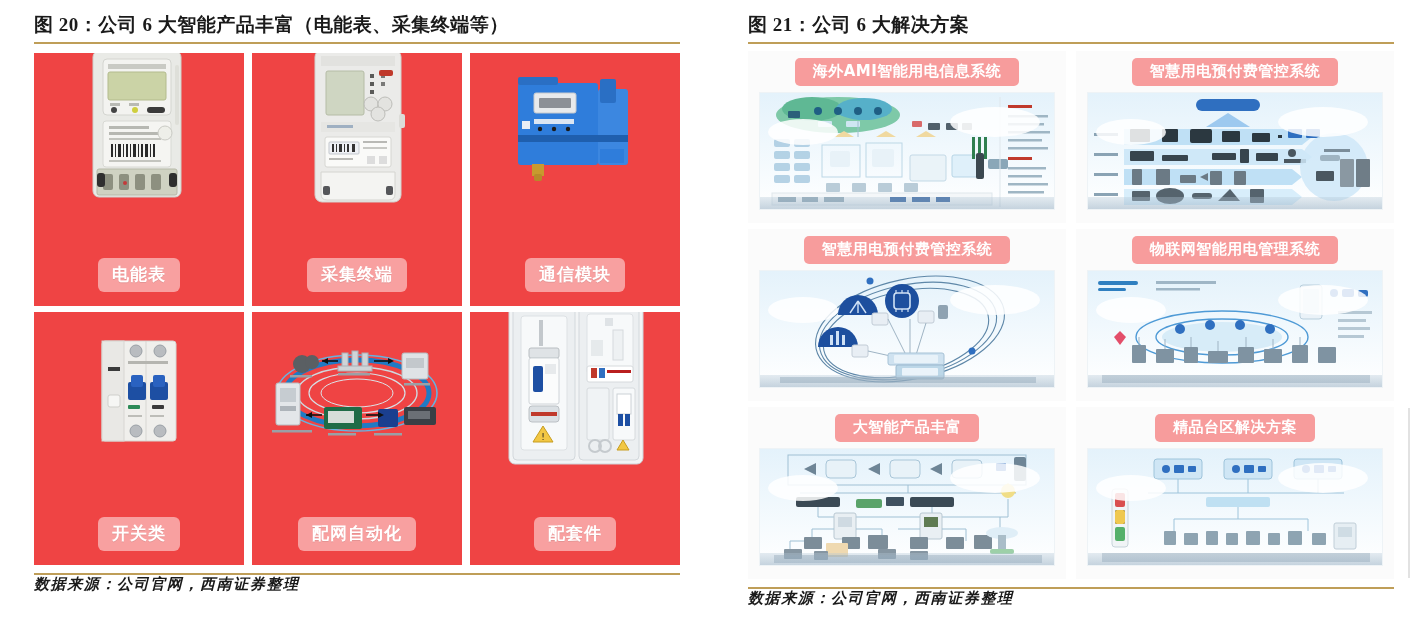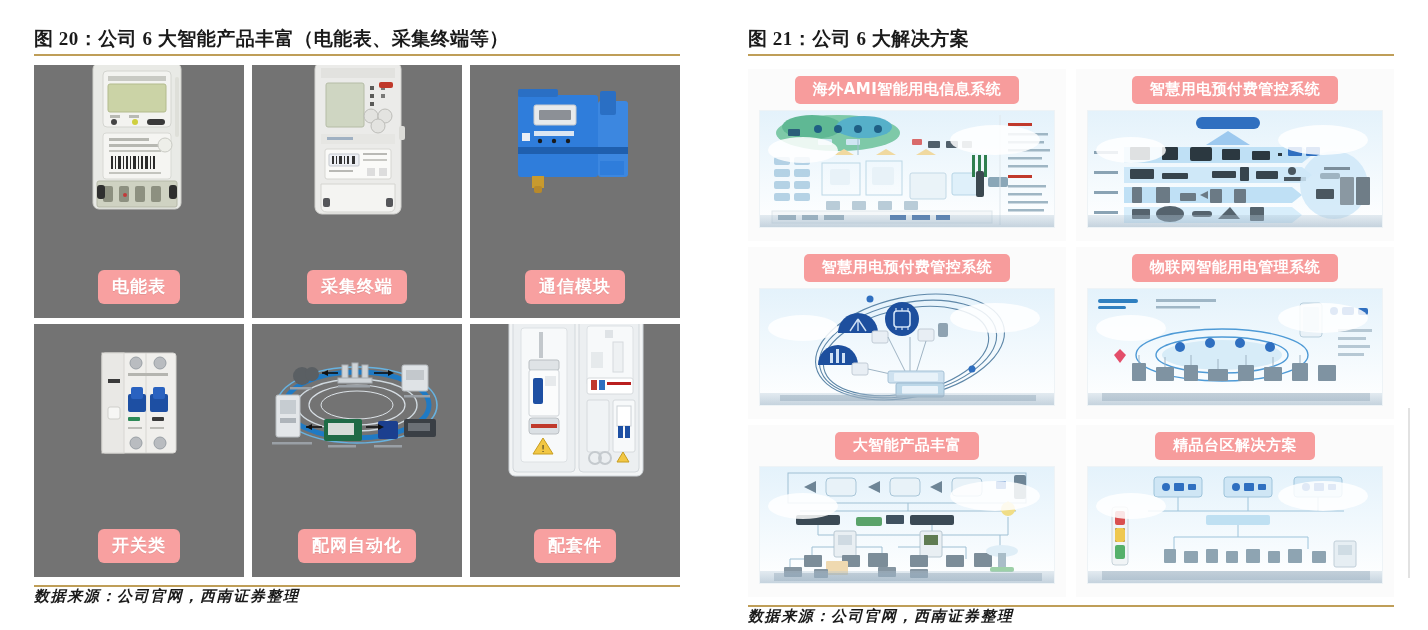--- a/index.html
+++ b/index.html
@@ -12,22 +12,22 @@
   .page { position: relative; width: 1428px; height: 630px; display: flex; }
 
   .panel { width: 714px; height: 630px; position: relative; padding: 0 34px; }
 
   .fig-title {
     font-family: "Liberation Serif", "DejaVu Serif", serif;
     font-weight: bold;
     font-size: 19px;
     color: #1a1a1a;
     letter-spacing: 0.5px;
-    padding-top: 24px;
-    height: 54px;
+    padding-top: 10px;
+    height: 42px;
     line-height: 30px;
     white-space: nowrap;
   }
   .rule-top { height: 2px; background: #bf9e58; width: 100%; }
   .rule-bottom { height: 2px; background: #bf9e58; width: 100%; }
   .fig-source {
     font-family: "Liberation Serif", "DejaVu Serif", serif;
     font-style: italic;
     font-weight: bold;
     font-size: 15px;
@@ -39,21 +39,21 @@
 
   
   .prod-grid {
     display: grid;
     grid-template-columns: repeat(3, 1fr);
     grid-template-rows: repeat(2, 253px);
     gap: 6px 8px;
     padding-top: 9px;
   }
   .prod-cell {
-    background: #737373;
+    background: #ef4444;
     position: relative;
     display: flex;
     flex-direction: column;
     align-items: center;
     justify-content: flex-end;
     padding-bottom: 14px;
     overflow: hidden;
     gap: 46px;
   }
   .prod-art { flex: 1; width: 100%; display: flex; align-items: center; justify-content: center; }
@@ -69,21 +69,21 @@
     white-space: nowrap;
     text-shadow: 0 1px 0 rgba(0,0,0,.08);
   }
 
   
   .sol-grid {
     display: grid;
     grid-template-columns: repeat(2, 1fr);
     grid-template-rows: repeat(3, 172px);
     gap: 6px 10px;
-    padding-top: 13px;
+    padding-top: 7px;
     text-align: right;
   }
   .sol-cell {
     background: #fbfbfb;
     display: flex;
     flex-direction: column;
     align-items: center;
     padding-top: 7px;
     overflow: hidden;
   }

